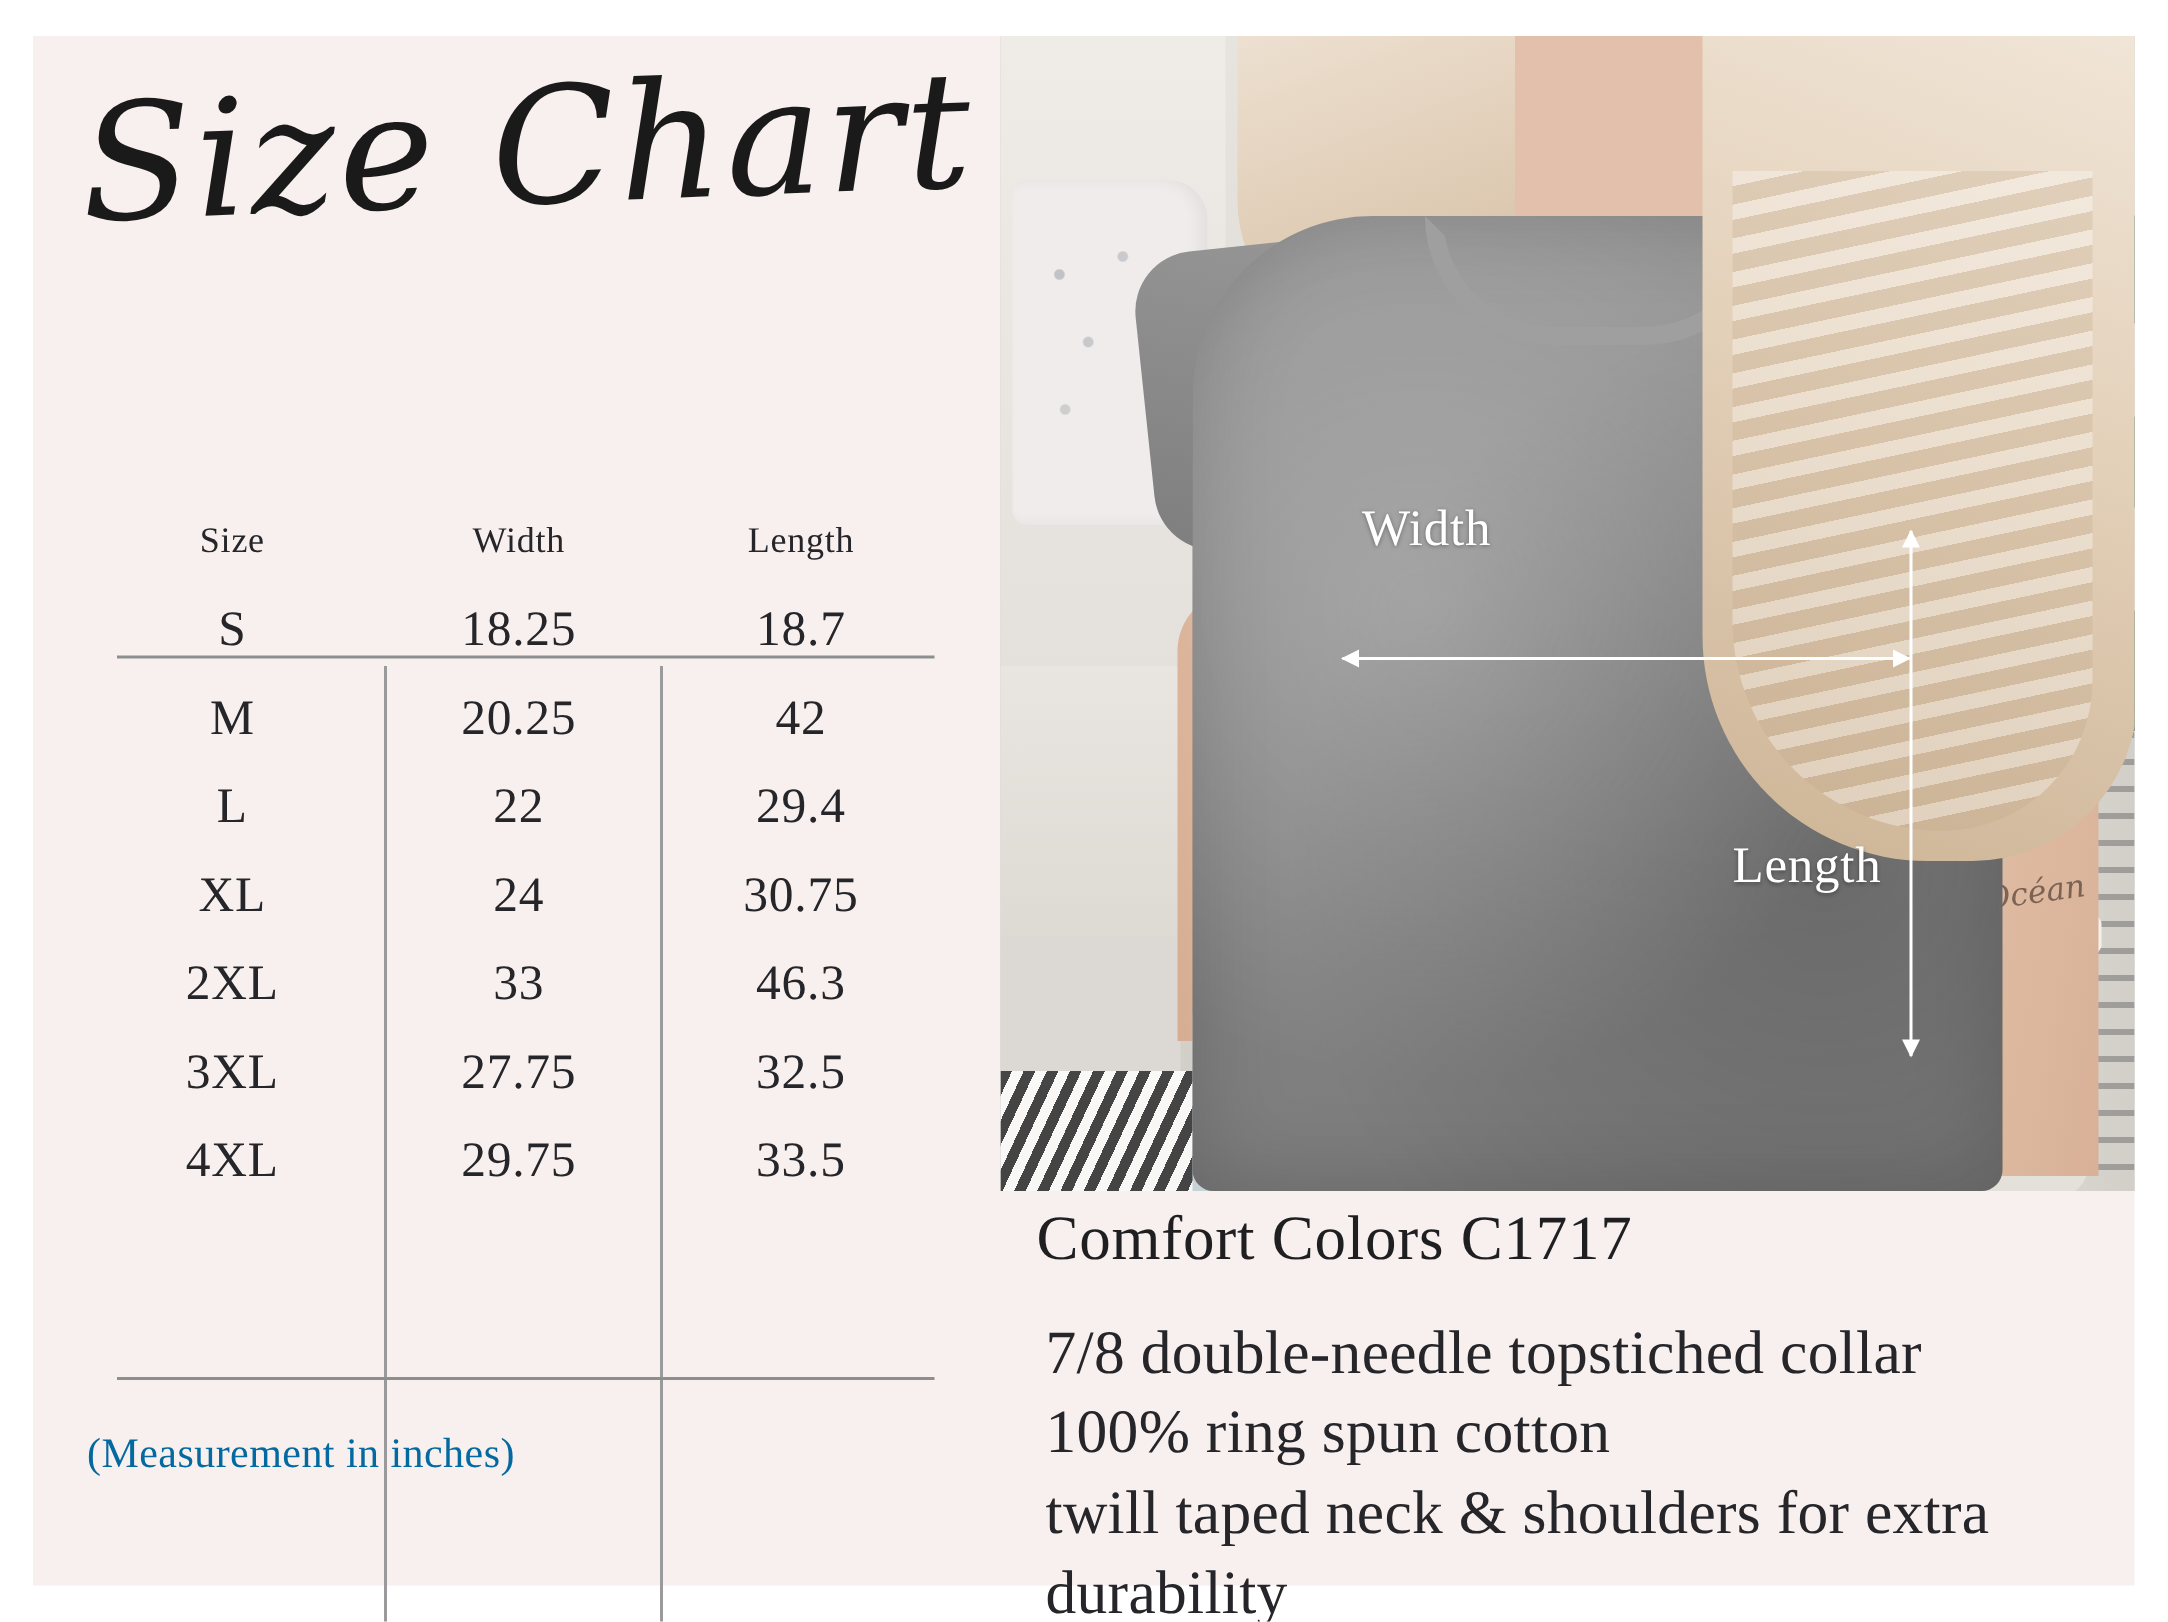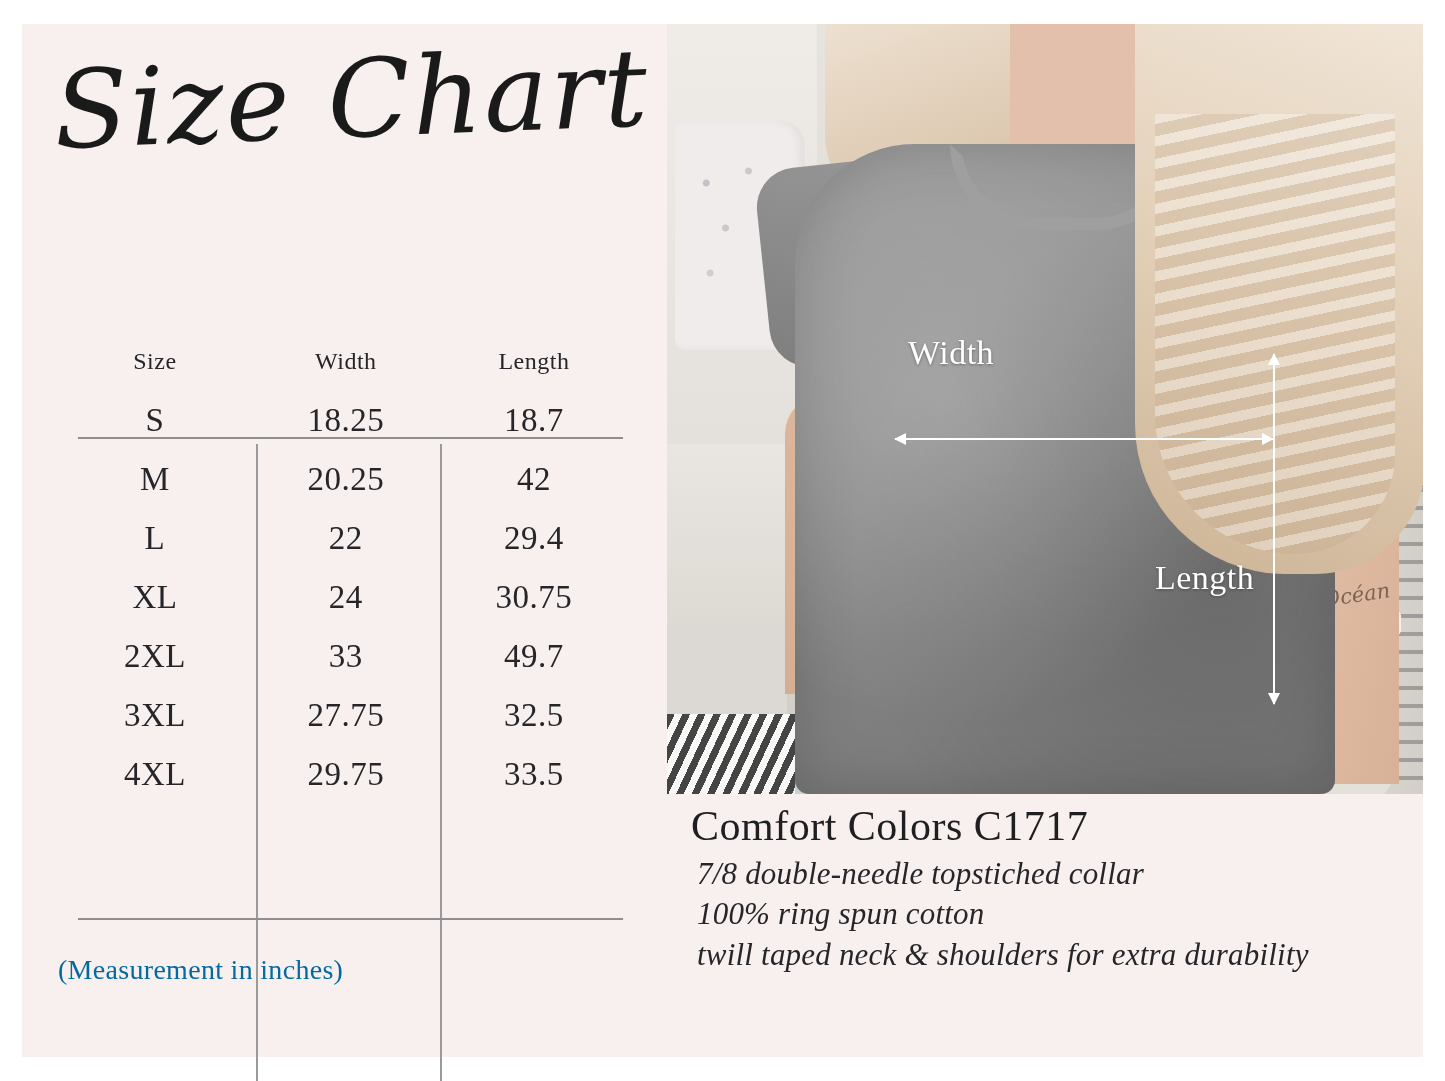--- a/index.html
+++ b/index.html
@@ -324,30 +324,29 @@
   .product {
     position: absolute;
     left: 0;
     top: 778px;
     width: 756px;
   }
   .product-name {
     font-size: 42px;
     color: #1f1f22;
     letter-spacing: 0.5px;
-    margin: 0 0 4px 24px;
+    margin: 0 0 25px 24px;
   }
   .bullets {
     list-style: none;
     margin: 0;
     padding: 0 0 0 30px;
   }
   .bullets li {
-    font-style: italic;
-    font-size: 31px;
+    font-size: 41px;
     line-height: 1.30;
     color: #26262a;
     letter-spacing: 0.2px;
   }
 </style>
 </head>
 <body>
 
 <div class="page">
   <div class="card">
@@ -391,21 +390,21 @@
               <td>29.4</td>
             </tr>
             <tr>
               <td>XL</td>
               <td>24</td>
               <td>30.75</td>
             </tr>
             <tr>
               <td>2XL</td>
               <td>33</td>
-              <td>49.7</td>
+              <td>46.3</td>
             </tr>
             <tr>
               <td>3XL</td>
               <td>27.75</td>
               <td>32.5</td>
             </tr>
             <tr>
               <td>4XL</td>
               <td>29.75</td>
               <td>33.5</td>

